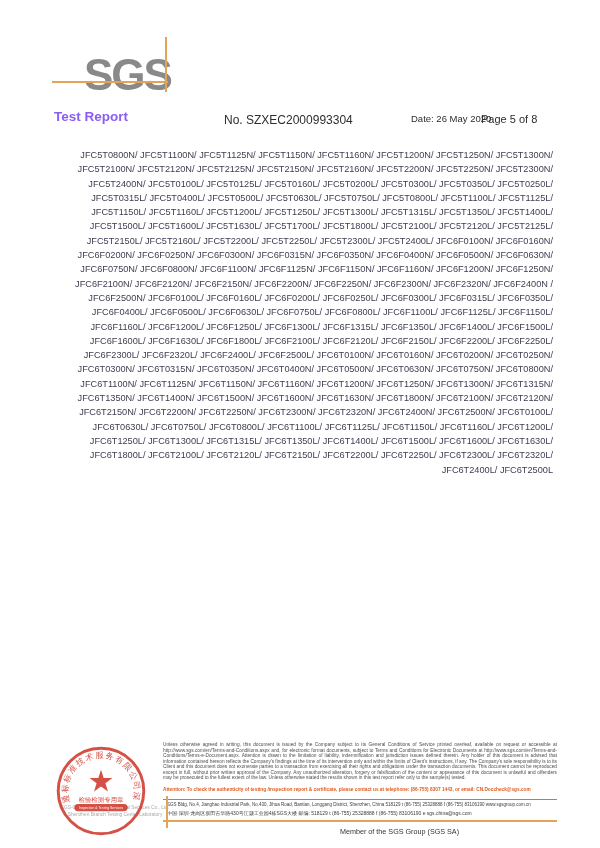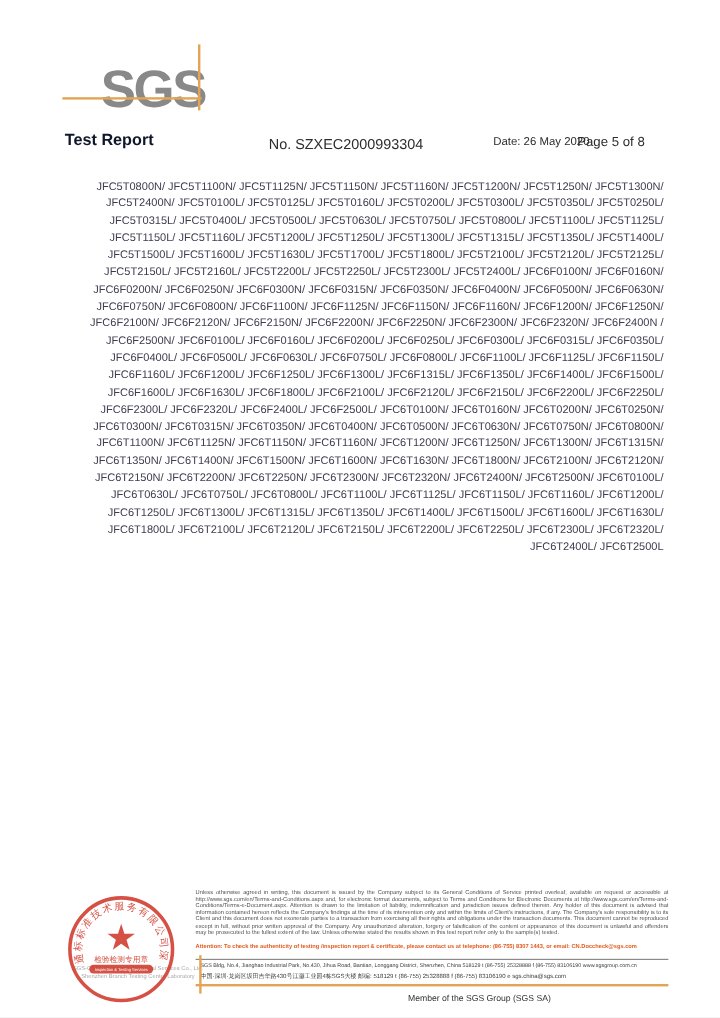--- a/index.html
+++ b/index.html
@@ -10,21 +10,21 @@
     margin:0 auto;
   }
   
   .logo-text {
     position:absolute; left:84px; top:53px;
     font-size:44px; font-weight:bold; letter-spacing:-2px;
     color:#898989; line-height:1;
   }
   .logo-hline { position:absolute; left:52px; top:81px; width:116px; height:2px; background:#e3a455; }
   .logo-vline { position:absolute; left:165px; top:37px; width:2px; height:55px; background:#e3a455; }
-  .report-title { position:absolute; left:54px; top:109px; font-size:13.5px; font-weight:bold; color:#0f172a; }
+  .report-title { position:absolute; left:54px; top:109px; font-size:13.5px; font-weight:bold; color:#8b5cf6; }
   .hdr-no   { position:absolute; left:224px; top:113px; font-size:12px; color:#2d2d2d; }
   .hdr-date { position:absolute; left:367px; top:113px; font-size:9.5px; color:#2d2d2d;padding-left:44px; }
   .hdr-page { position:absolute; left:481px; top:113px; font-size:11px; color:#2d2d2d; }
   
   .models {
     position:absolute; left:67px; top:148px; width:486px;
     font-size:9.2px; line-height:14.3px; color:#3d3d50;text-align:right;
   }
   .models div { white-space:nowrap; }
   
@@ -66,20 +66,21 @@
   <div class="logo-hline"></div>
   <div class="logo-vline"></div>
 
   <div class="report-title">Test Report</div>
   <div class="hdr-no">No. SZXEC2000993304</div>
   <div class="hdr-date">Date: 26 May 2020</div>
   <div class="hdr-page">Page 5 of 8</div>
 
   <div class="models">
       <div>JFC5T0800N/ JFC5T1100N/ JFC5T1125N/ JFC5T1150N/ JFC5T1160N/ JFC5T1200N/ JFC5T1250N/ JFC5T1300N/</div>
+      <div>JFC5T2100N/ JFC5T2120N/ JFC5T2125N/ JFC5T2150N/ JFC5T2160N/ JFC5T2200N/ JFC5T2250N/ JFC5T2300N/</div>
       <div>JFC5T2400N/ JFC5T0100L/ JFC5T0125L/ JFC5T0160L/ JFC5T0200L/ JFC5T0300L/ JFC5T0350L/ JFC5T0250L/</div>
       <div>JFC5T0315L/ JFC5T0400L/ JFC5T0500L/ JFC5T0630L/ JFC5T0750L/ JFC5T0800L/ JFC5T1100L/ JFC5T1125L/</div>
       <div>JFC5T1150L/ JFC5T1160L/ JFC5T1200L/ JFC5T1250L/ JFC5T1300L/ JFC5T1315L/ JFC5T1350L/ JFC5T1400L/</div>
       <div>JFC5T1500L/ JFC5T1600L/ JFC5T1630L/ JFC5T1700L/ JFC5T1800L/ JFC5T2100L/ JFC5T2120L/ JFC5T2125L/</div>
       <div>JFC5T2150L/ JFC5T2160L/ JFC5T2200L/ JFC5T2250L/ JFC5T2300L/ JFC5T2400L/ JFC6F0100N/ JFC6F0160N/</div>
       <div>JFC6F0200N/ JFC6F0250N/ JFC6F0300N/ JFC6F0315N/ JFC6F0350N/ JFC6F0400N/ JFC6F0500N/ JFC6F0630N/</div>
       <div>JFC6F0750N/ JFC6F0800N/ JFC6F1100N/ JFC6F1125N/ JFC6F1150N/ JFC6F1160N/ JFC6F1200N/ JFC6F1250N/</div>
       <div>JFC6F2100N/ JFC6F2120N/ JFC6F2150N/ JFC6F2200N/ JFC6F2250N/ JFC6F2300N/ JFC6F2320N/ JFC6F2400N /</div>
       <div>JFC6F2500N/ JFC6F0100L/ JFC6F0160L/ JFC6F0200L/ JFC6F0250L/ JFC6F0300L/ JFC6F0315L/ JFC6F0350L/</div>
       <div>JFC6F0400L/ JFC6F0500L/ JFC6F0630L/ JFC6F0750L/ JFC6F0800L/ JFC6F1100L/ JFC6F1125L/ JFC6F1150L/</div>

